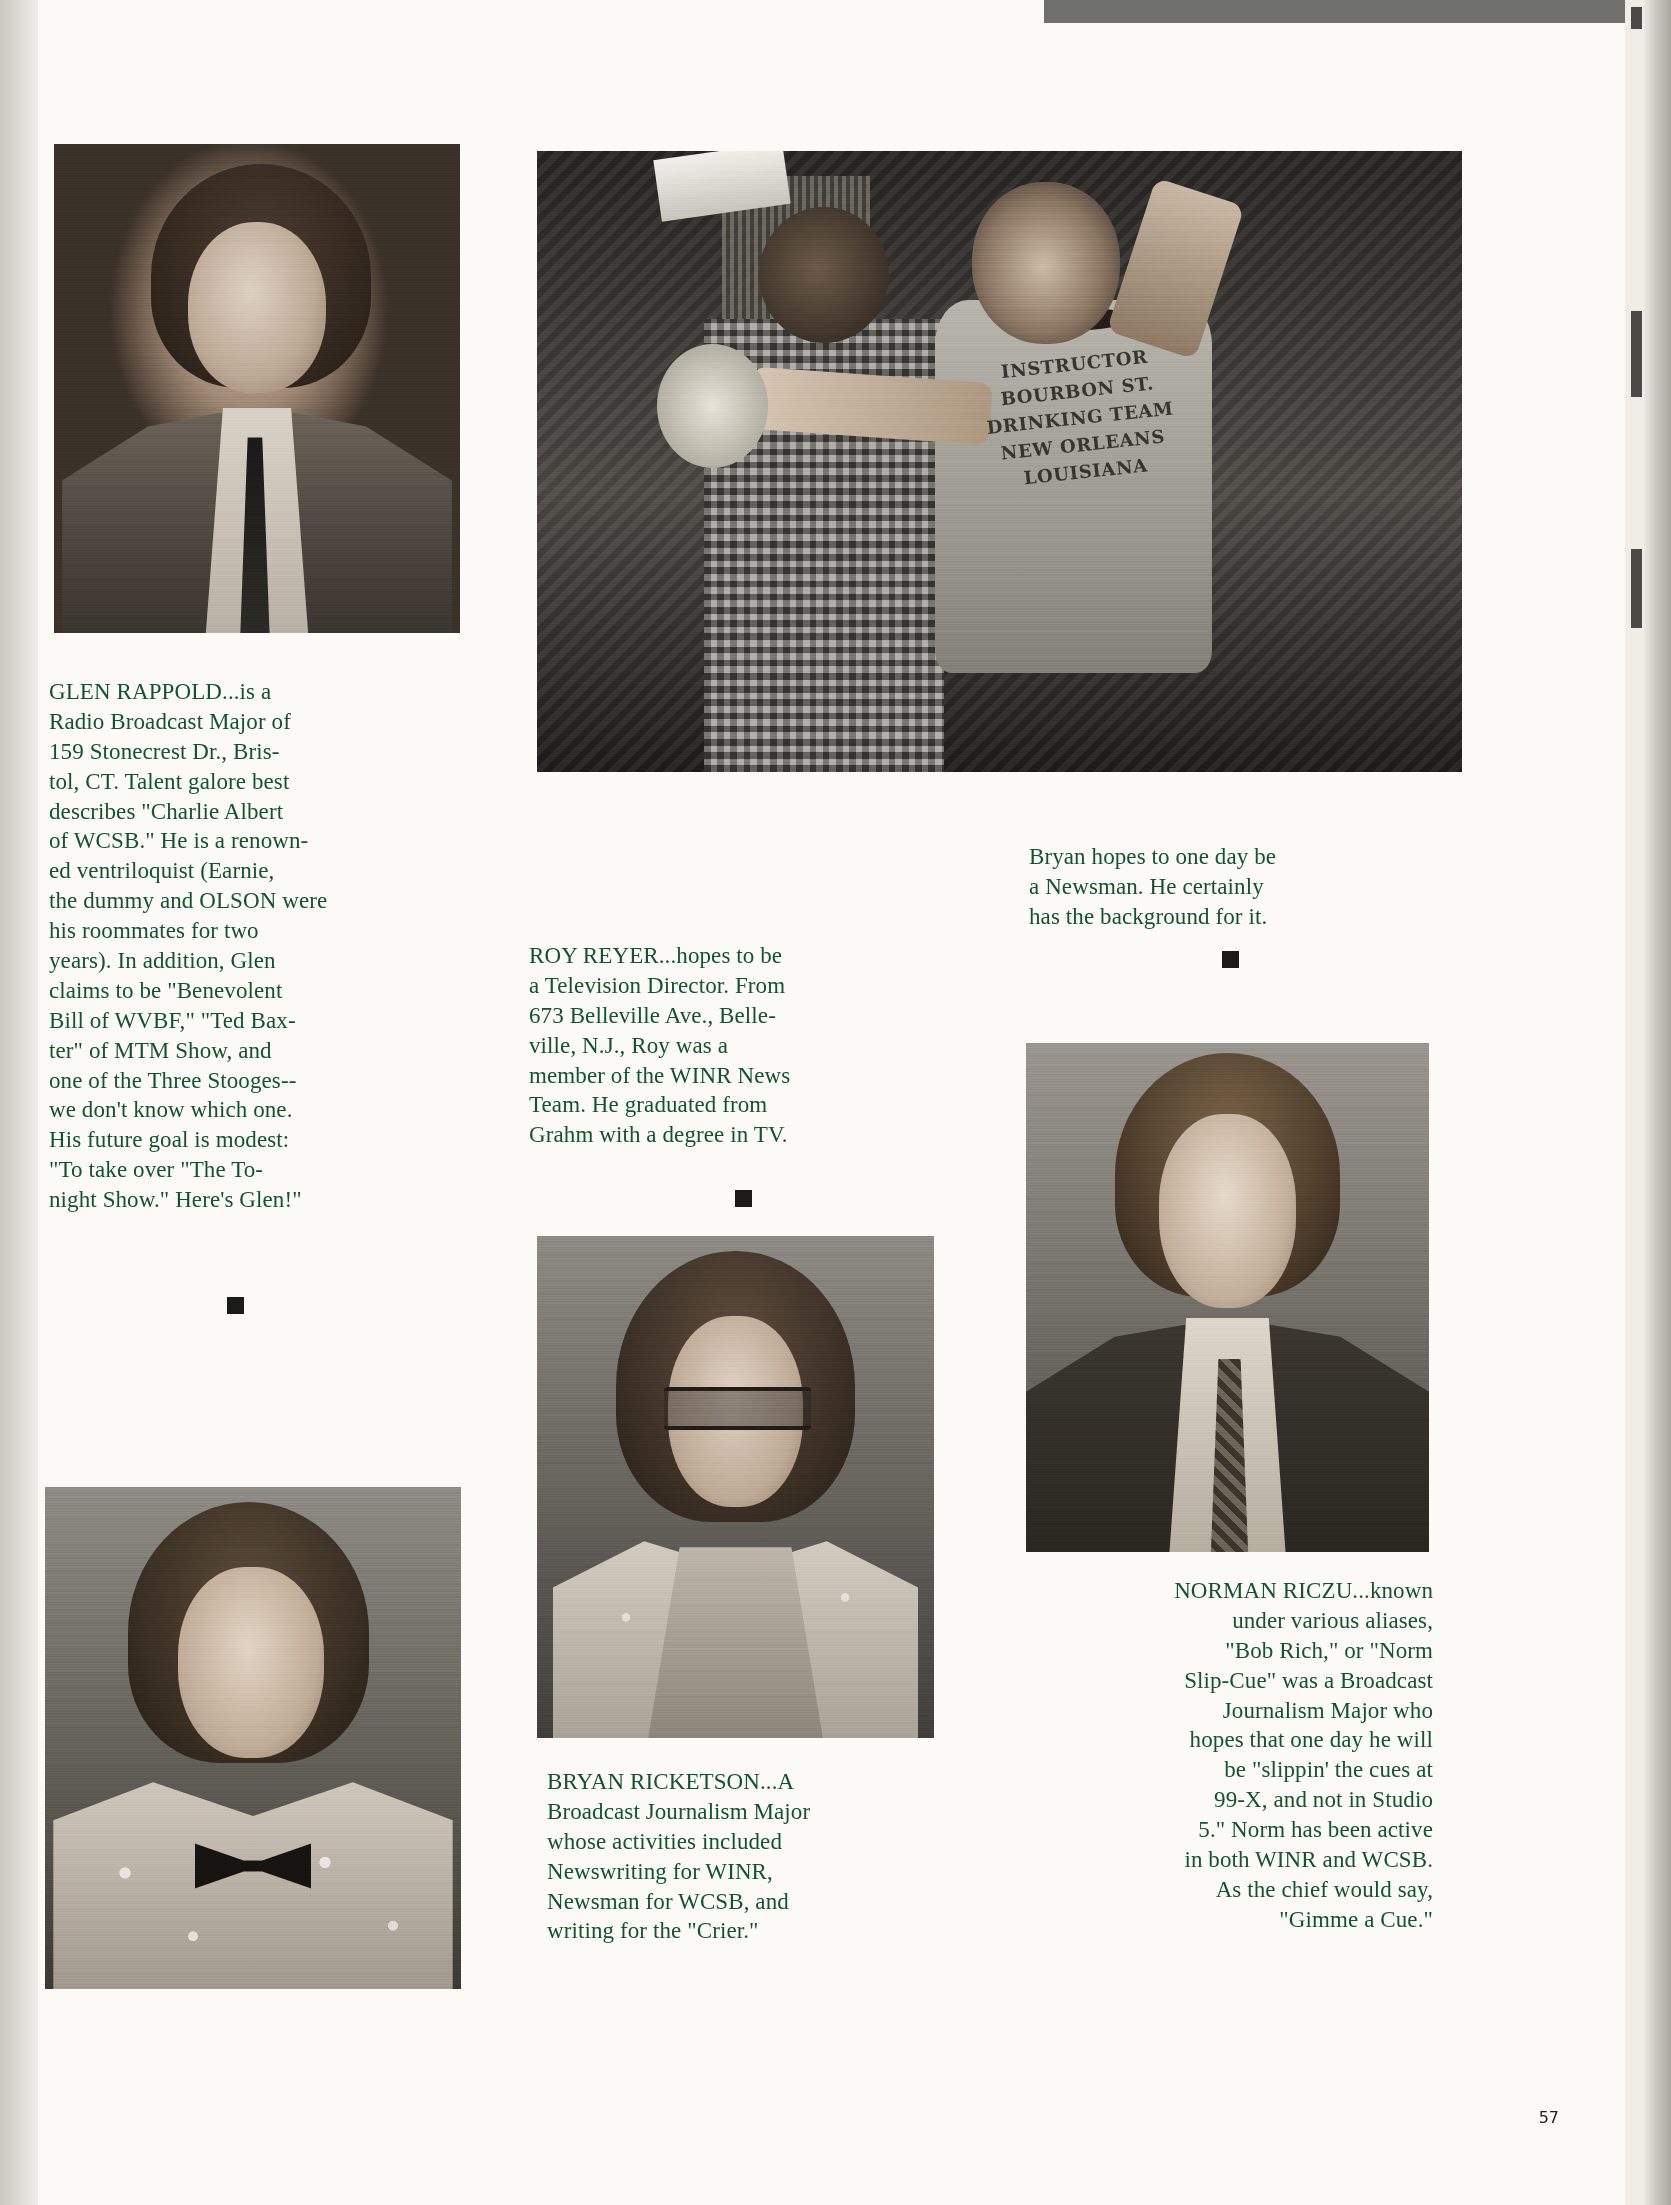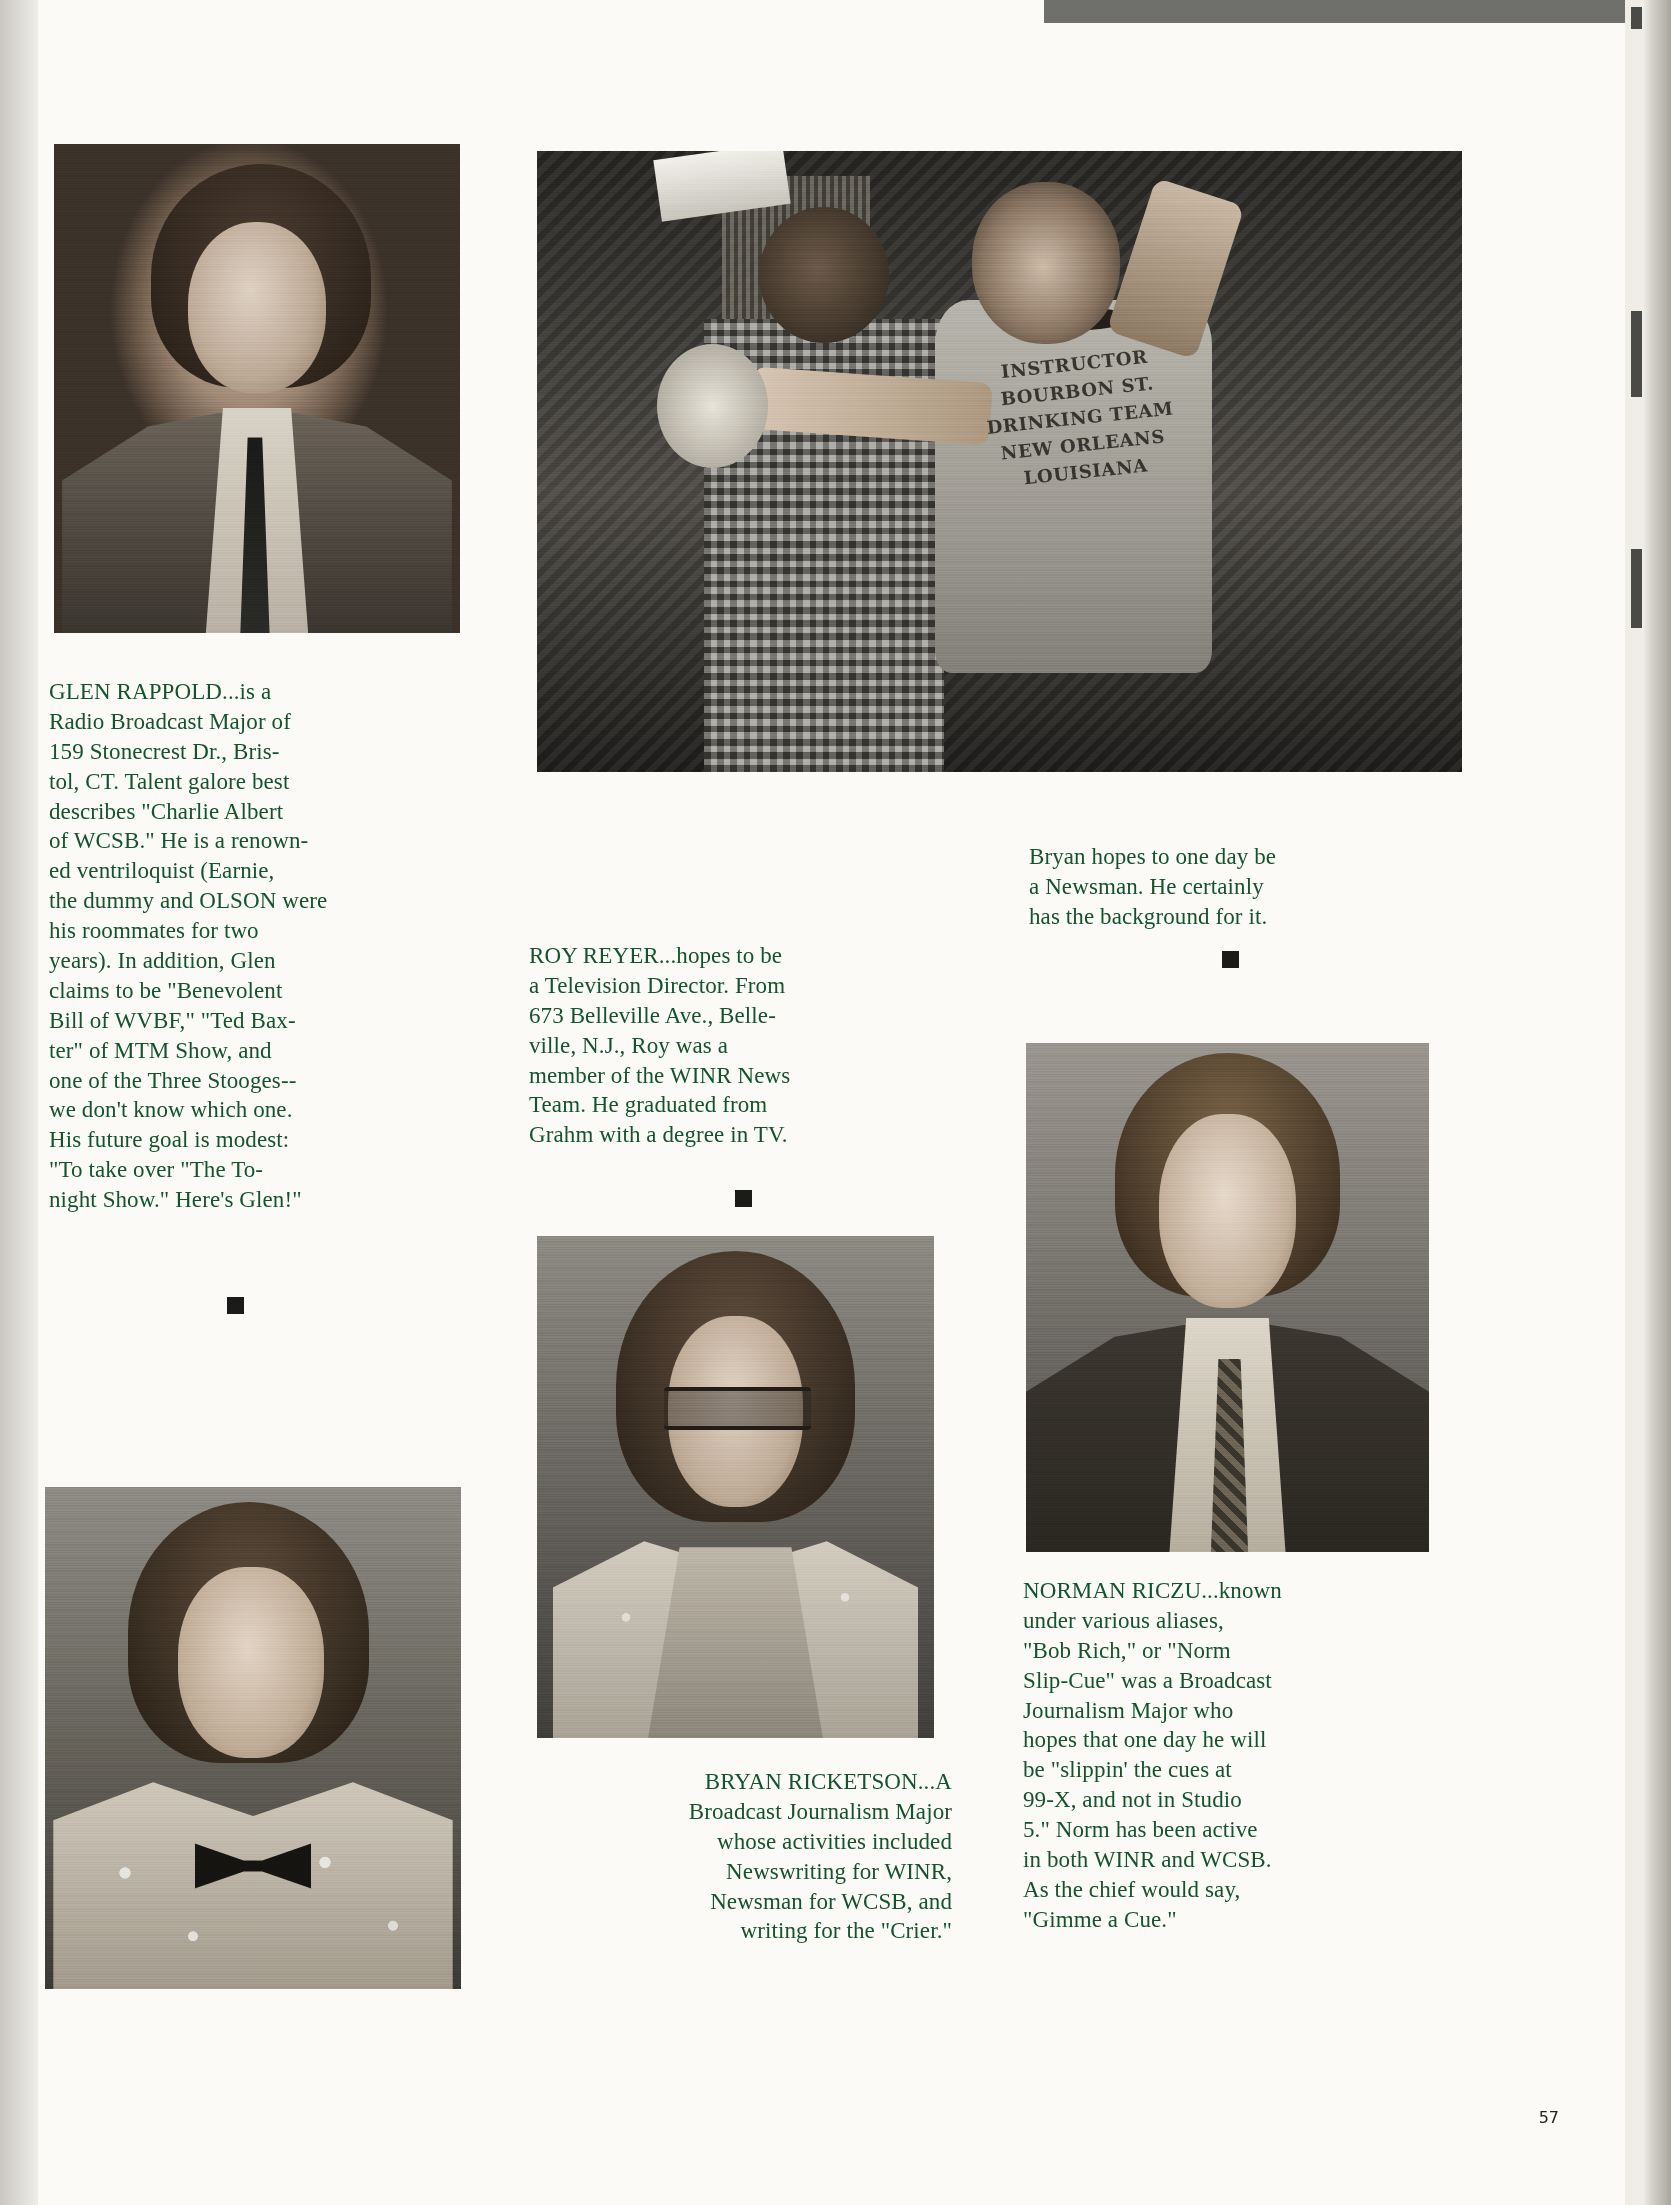--- a/index.html
+++ b/index.html
@@ -318,23 +318,23 @@
     font-family: Liberation Serif, serif;
     color: #14532d;
     font-size: 23px;
     line-height: 1.30;
     letter-spacing: 0.1px;
     white-space: pre-line;
     margin-top: 9px;
   }
   #caption-glen { left: 49px; top: 668px; width: 436px; }
   #caption-roy  { left: 529px; top: 932px; width: 423px; }
-  #caption-bryan{ left: 529px; top: 1758px; width: 423px; text-align: right; }
+  #caption-bryan{ left: 547px; top: 1758px; width: 423px; }
   #caption-bryan2 { left: 1029px; top: 833px; width: 397px; }
-  #caption-norman { left: 1023px; top: 1567px; width: 410px; }
+  #caption-norman { left: 1023px; top: 1567px; width: 410px; text-align: right; }
 
   .endmark {
     position: absolute;
     width: 17px; height: 17px;
     background: #1b1b1a;
   }
   #endmark-glen { left: 227px; top: 1297px; }
   #endmark-roy  { left: 735px; top: 1190px; }
   #endmark-bryan2 { left: 1222px; top: 951px; }
 

